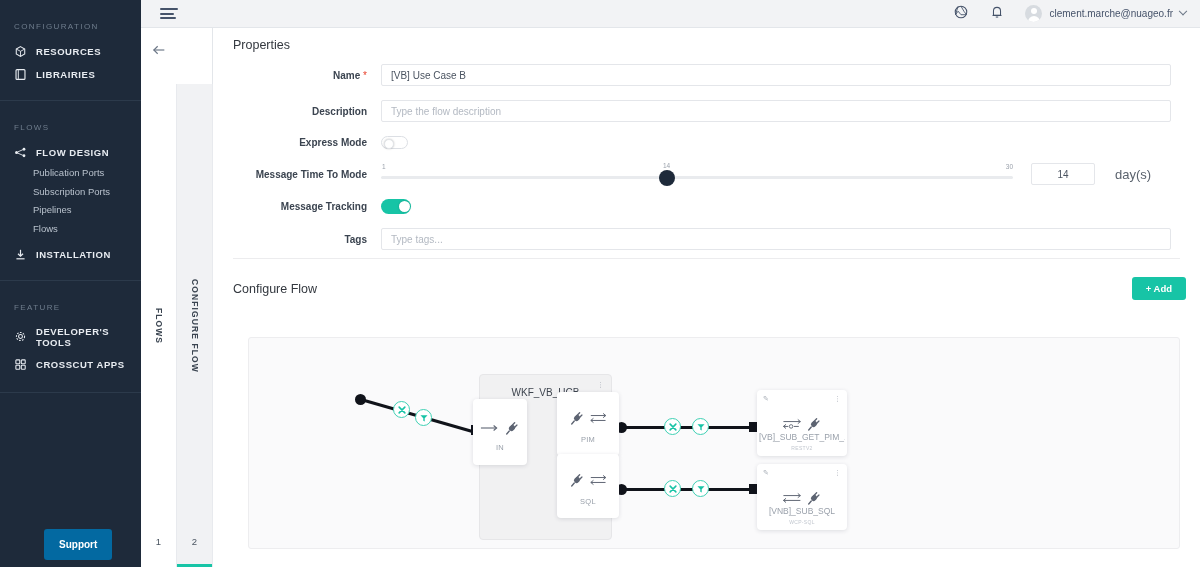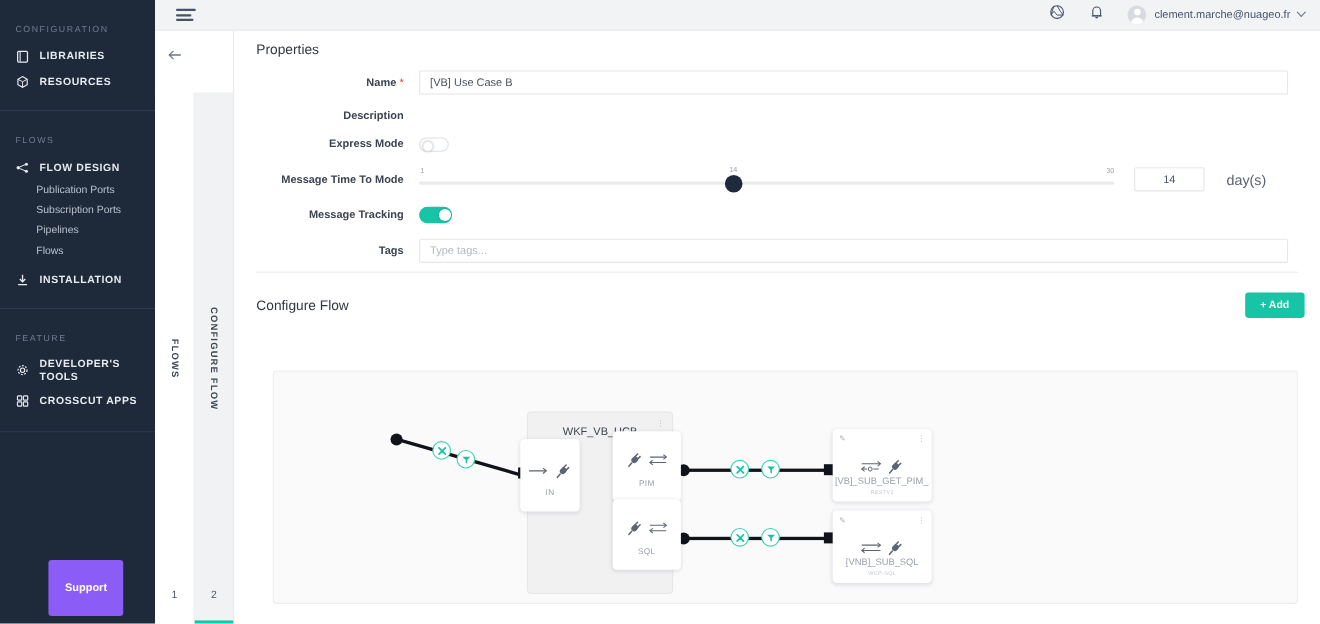--- a/index.html
+++ b/index.html
@@ -42,22 +42,22 @@
     font-size: 9.5px; letter-spacing: .55px; font-weight: bold; color: #e8ecf1;
   }
   .nav-item .ico { width: 13px; height: 13px; flex: 0 0 13px; display:block; }
   .nav-sub {
     padding: 2px 0 2px 33px; font-size: 9.5px; color: #b9c2cd; cursor: pointer;
     line-height: 1.55;
   }
   .nav-divider { height: 1px; background: #2c3a4b; margin: 14px 0 0 0; }
   .support-btn {
     position: absolute; left: 44px; bottom: 7px;
-    background: #8b5cf6; color: #fff; font-size: 10px; font-weight: bold;
-    padding: 20px 15px; border-radius: 3px; cursor: pointer;
+    background: #0369a1; color: #fff; font-size: 10px; font-weight: bold;
+    padding: 10px 15px; border-radius: 3px; cursor: pointer;
   }
 
   
   .rail {
     position: absolute; left: 141px; top: 28px; width: 72px; height: 539px;
     background: #fff; border-right: 1px solid #e3e6ea;
   }
   .rail-back {
     position: absolute; left: 10px; top: 14px; width: 16px; height: 16px;
     cursor: pointer;
@@ -228,36 +228,36 @@
 
 <div id="app">
 
   <div class="sidebar">
 
     <div class="nav-section-label">CONFIGURATION</div>
 
     <div class="nav-item">
       <span class="ico">
         <svg viewBox="0 0 16 16" width="13" height="13">
-            <rect x="2.5" y="2" width="11" height="12" rx="1.2" fill="none" stroke="#e8ecf1" stroke-width="1.4"></rect>
-            <line x1="5.3" y1="2.6" x2="5.3" y2="13.4" stroke="#e8ecf1" stroke-width="1.2"></line>
-          </svg>
-      </span>
-      <span>LIBRAIRIES</span>
+            <path d="M8 2l5.2 3v6L8 14 2.8 11V5z" fill="none" stroke="#e8ecf1" stroke-width="1.3"></path>
+            <path d="M2.9 5L8 7.8 13.1 5" fill="none" stroke="#e8ecf1" stroke-width="1.1"></path>
+            <line x1="8" y1="7.8" x2="8" y2="13.9" stroke="#e8ecf1" stroke-width="1.1"></line>
+          </svg>
+      </span>
+      <span>RESOURCES</span>
     </div>
 
     <div class="nav-item">
       <span class="ico">
         <svg viewBox="0 0 16 16" width="13" height="13">
-            <path d="M8 2l5.2 3v6L8 14 2.8 11V5z" fill="none" stroke="#e8ecf1" stroke-width="1.3"></path>
-            <path d="M2.9 5L8 7.8 13.1 5" fill="none" stroke="#e8ecf1" stroke-width="1.1"></path>
-            <line x1="8" y1="7.8" x2="8" y2="13.9" stroke="#e8ecf1" stroke-width="1.1"></line>
-          </svg>
-      </span>
-      <span>RESOURCES</span>
+            <rect x="2.5" y="2" width="11" height="12" rx="1.2" fill="none" stroke="#e8ecf1" stroke-width="1.4"></rect>
+            <line x1="5.3" y1="2.6" x2="5.3" y2="13.4" stroke="#e8ecf1" stroke-width="1.2"></line>
+          </svg>
+      </span>
+      <span>LIBRAIRIES</span>
     </div>
 
     <div class="nav-divider"></div>
 
     <div class="nav-section-label">FLOWS</div>
 
     <div class="nav-item">
       <span class="ico">
         <svg viewBox="0 0 16 16" width="13" height="13">
           <circle cx="3.2" cy="8" r="1.9" fill="#e8ecf1"></circle>
@@ -372,20 +372,21 @@
       <div class="frow">
         <div class="flabel">
           <span>Name</span>
           <span class="req">*</span>
         </div>
         <div class="finput wide">[VB] Use Case B</div>
       </div>
 
       <div class="frow">
         <div class="flabel">Description</div>
+        <div class="finput wide placeholder">Type the flow description</div>
       </div>
 
       <div class="frow">
         <div class="flabel">Express Mode</div>
         <div class="toggle off">
             <span class="knob"></span>
           </div>
       </div>
 
       <div class="frow">

